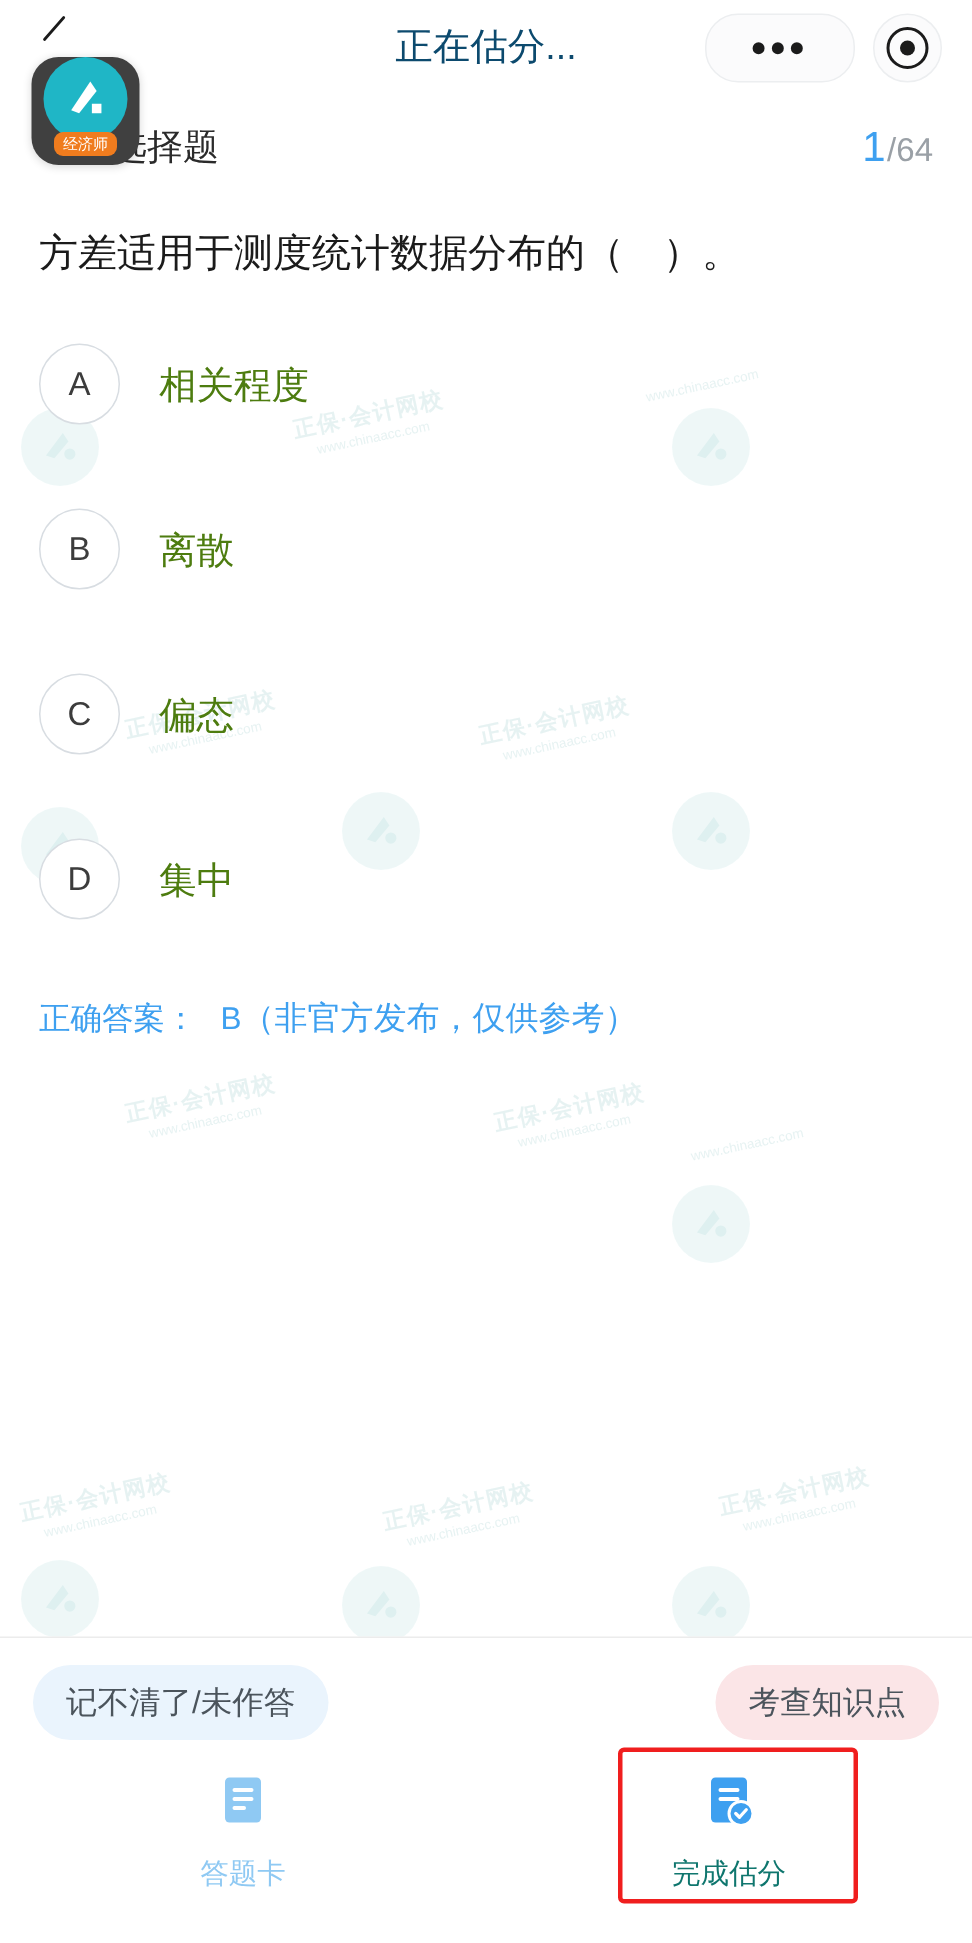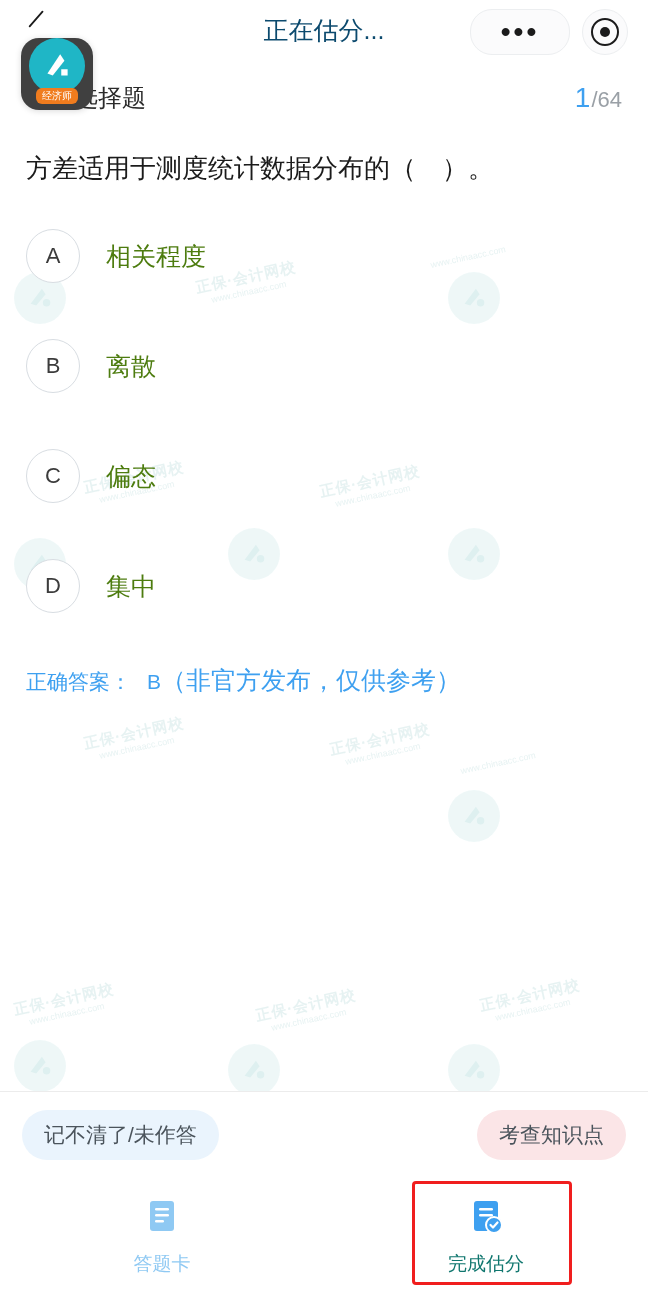--- a/index.html
+++ b/index.html
@@ -238,21 +238,21 @@
   .ans-line {
     font-size: 21px;
     color: #3ea0f0;
     margin-bottom: 20px;
     line-height: 1.5;
   }
   .ans-line .label { color: #3ea0f0; }
   .ans-line .value { margin-left: 16px; }
   .ans-line .note {
     color: #3ea0f0;
-    font-size: 25px;
+    font-size: 22px;
   }
   .kp-line {
     font-size: 21px;
     margin-bottom: 22px;
   }
   .kp-line .label { color: #3ea0f0; }
   .kp-line .value {
     color: #1b1b1b;
     font-size: 23px;
     margin-left: 8px;
@@ -304,21 +304,21 @@
   }
   .judge-right {
     background: #e4f5ea;
     color: #4b545c;
   }
 
   
   .tabbar {
     position: absolute;
     left: 0;
-    bottom: 0;
+    bottom: 16px;
     width: 648px;
     height: 118px;
     background: #ffffff;
     display: flex;
     z-index: 4;
   }
   .tab {
     flex: 1;
     display: flex;
     flex-direction: column;

